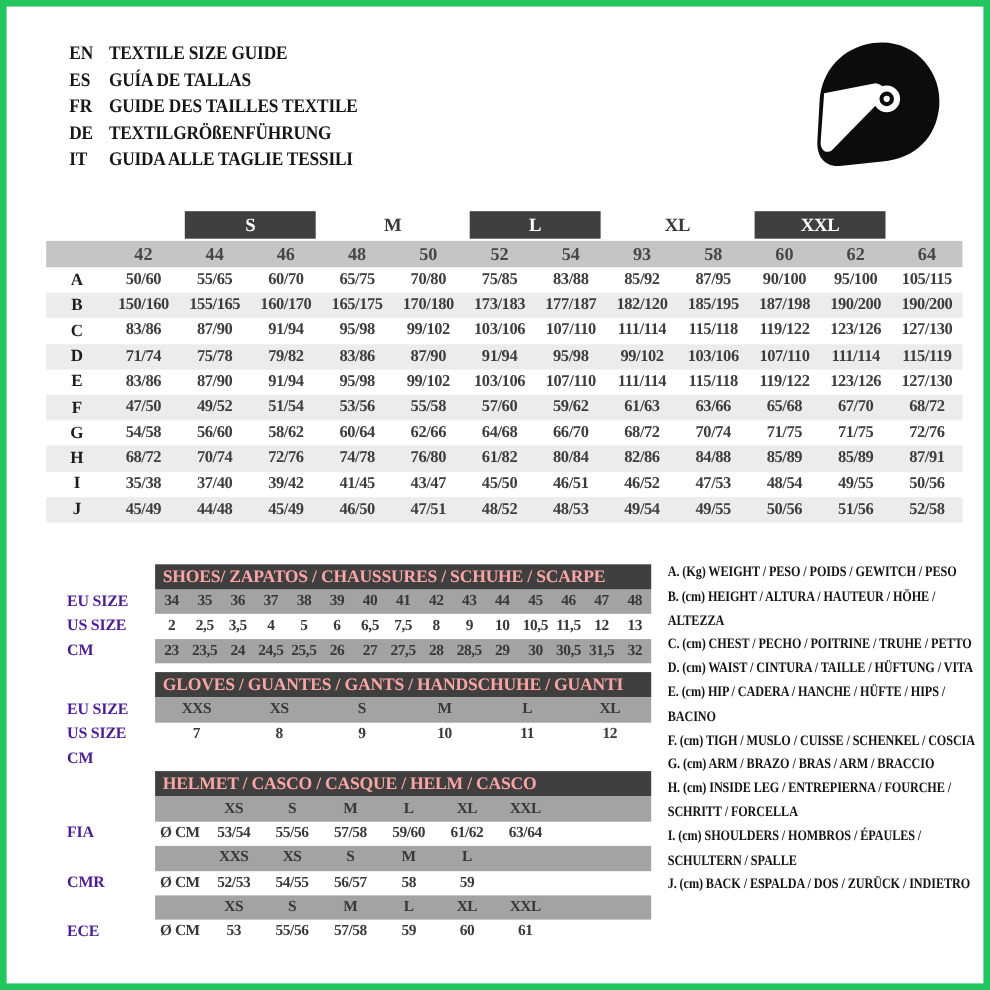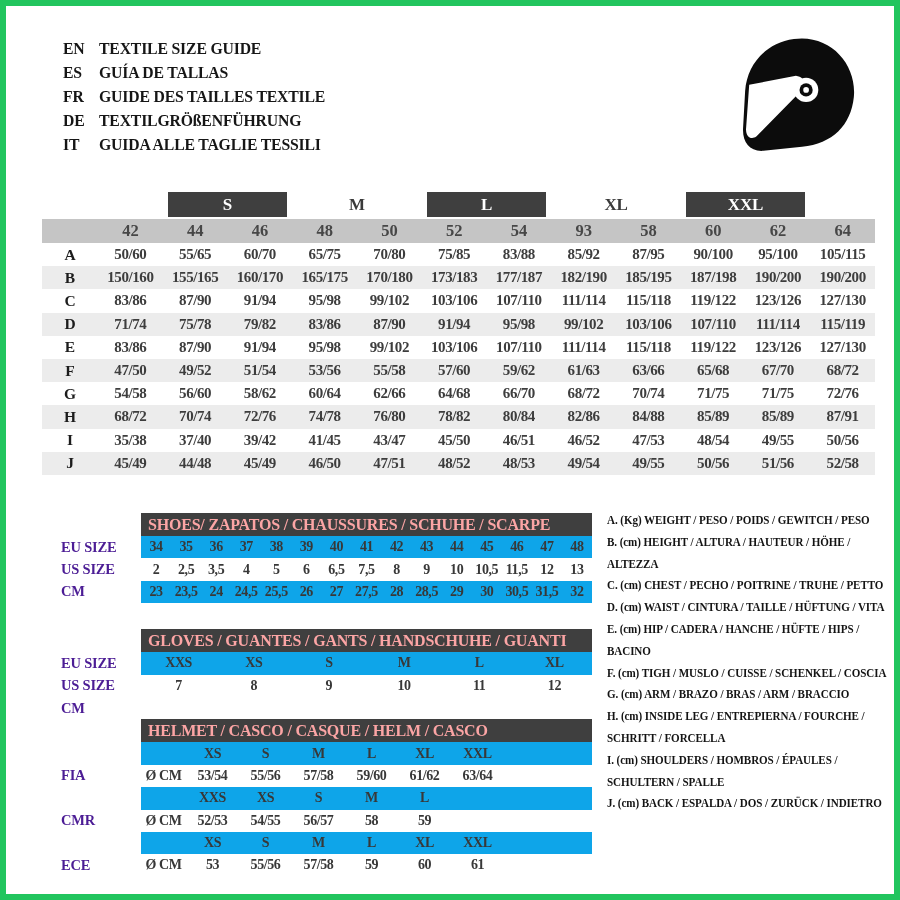--- a/index.html
+++ b/index.html
@@ -24,27 +24,27 @@
   .band-row{height:24px;background:#c5c5c5;font-weight:bold;font-size:16.5px;color:#474747;}
   .data-row{height:23.2px;font-weight:bold;font-size:15px;color:#3d3d3d;letter-spacing:-.4px;}
   .data-row.shaded{background:#ececec;}
   .cell{text-align:center;white-space:nowrap;}
   .rlab{color:#1c1c1c;font-size:15.5px;letter-spacing:0;}
 
   
   .bottom{position:absolute;left:36px;top:507px;width:550px;}
   .bar{margin-left:99px;height:23px;background:#3f3f3f;color:#fca5a5;font-weight:bold;
     font-size:16px;line-height:23px;padding-left:7px;letter-spacing:-.2px;white-space:nowrap;}
-  .bar.gap{margin-top:26px;}
+  .bar.gap{margin-top:8px;}
   .bar.gap2{}
   .srow{display:flex;height:22.4px;align-items:stretch;}
   .rowname{width:99px;box-sizing:border-box;padding-left:19px;font-weight:bold;font-size:14.5px;
     color:#4c1d95;display:flex;align-items:center;letter-spacing:-.2px;white-space:nowrap;}
   .vals{flex:1;display:grid;align-items:center;font-weight:bold;font-size:14px;color:#383838;letter-spacing:-.4px;}
-  .vals.shaded{background:#0ea5e9;}
+  .vals.shaded{background:#a3a3a3;}
   .rows.shoes .vals{grid-template-columns:repeat(15,1fr);}
   .rows.gloves .vals{grid-template-columns:repeat(6,1fr);}
   .rows.helmet .vals{grid-template-columns:45px repeat(6,53px) 1fr;}
 
   
   .legend-wrap{position:absolute;left:601px;top:503px;width:288px;}
   .legend-inner{width:342px;transform:scaleX(.84);transform-origin:0 0;}
   .legend-item{font-weight:bold;font-size:13.2px;line-height:21.8px;color:#141414;letter-spacing:-.1px;}
 </style>
 </head>
@@ -124,21 +124,21 @@
         </div>
         <div class="trow data-row shaded">
           <div class="cell rlab">B</div>
           <div class="cell">150/160</div>
           <div class="cell">155/165</div>
           <div class="cell">160/170</div>
           <div class="cell">165/175</div>
           <div class="cell">170/180</div>
           <div class="cell">173/183</div>
           <div class="cell">177/187</div>
-          <div class="cell">182/190</div>
+          <div class="cell">182/120</div>
           <div class="cell">185/195</div>
           <div class="cell">187/198</div>
           <div class="cell">190/200</div>
           <div class="cell">190/200</div>
         </div>
         <div class="trow data-row">
           <div class="cell rlab">C</div>
           <div class="cell">83/86</div>
           <div class="cell">87/90</div>
           <div class="cell">91/94</div>
@@ -212,21 +212,21 @@
           <div class="cell">71/75</div>
           <div class="cell">72/76</div>
         </div>
         <div class="trow data-row shaded">
           <div class="cell rlab">H</div>
           <div class="cell">68/72</div>
           <div class="cell">70/74</div>
           <div class="cell">72/76</div>
           <div class="cell">74/78</div>
           <div class="cell">76/80</div>
-          <div class="cell">78/82</div>
+          <div class="cell">61/82</div>
           <div class="cell">80/84</div>
           <div class="cell">82/86</div>
           <div class="cell">84/88</div>
           <div class="cell">85/89</div>
           <div class="cell">85/89</div>
           <div class="cell">87/91</div>
         </div>
         <div class="trow data-row">
           <div class="cell rlab">I</div>
           <div class="cell">35/38</div>

